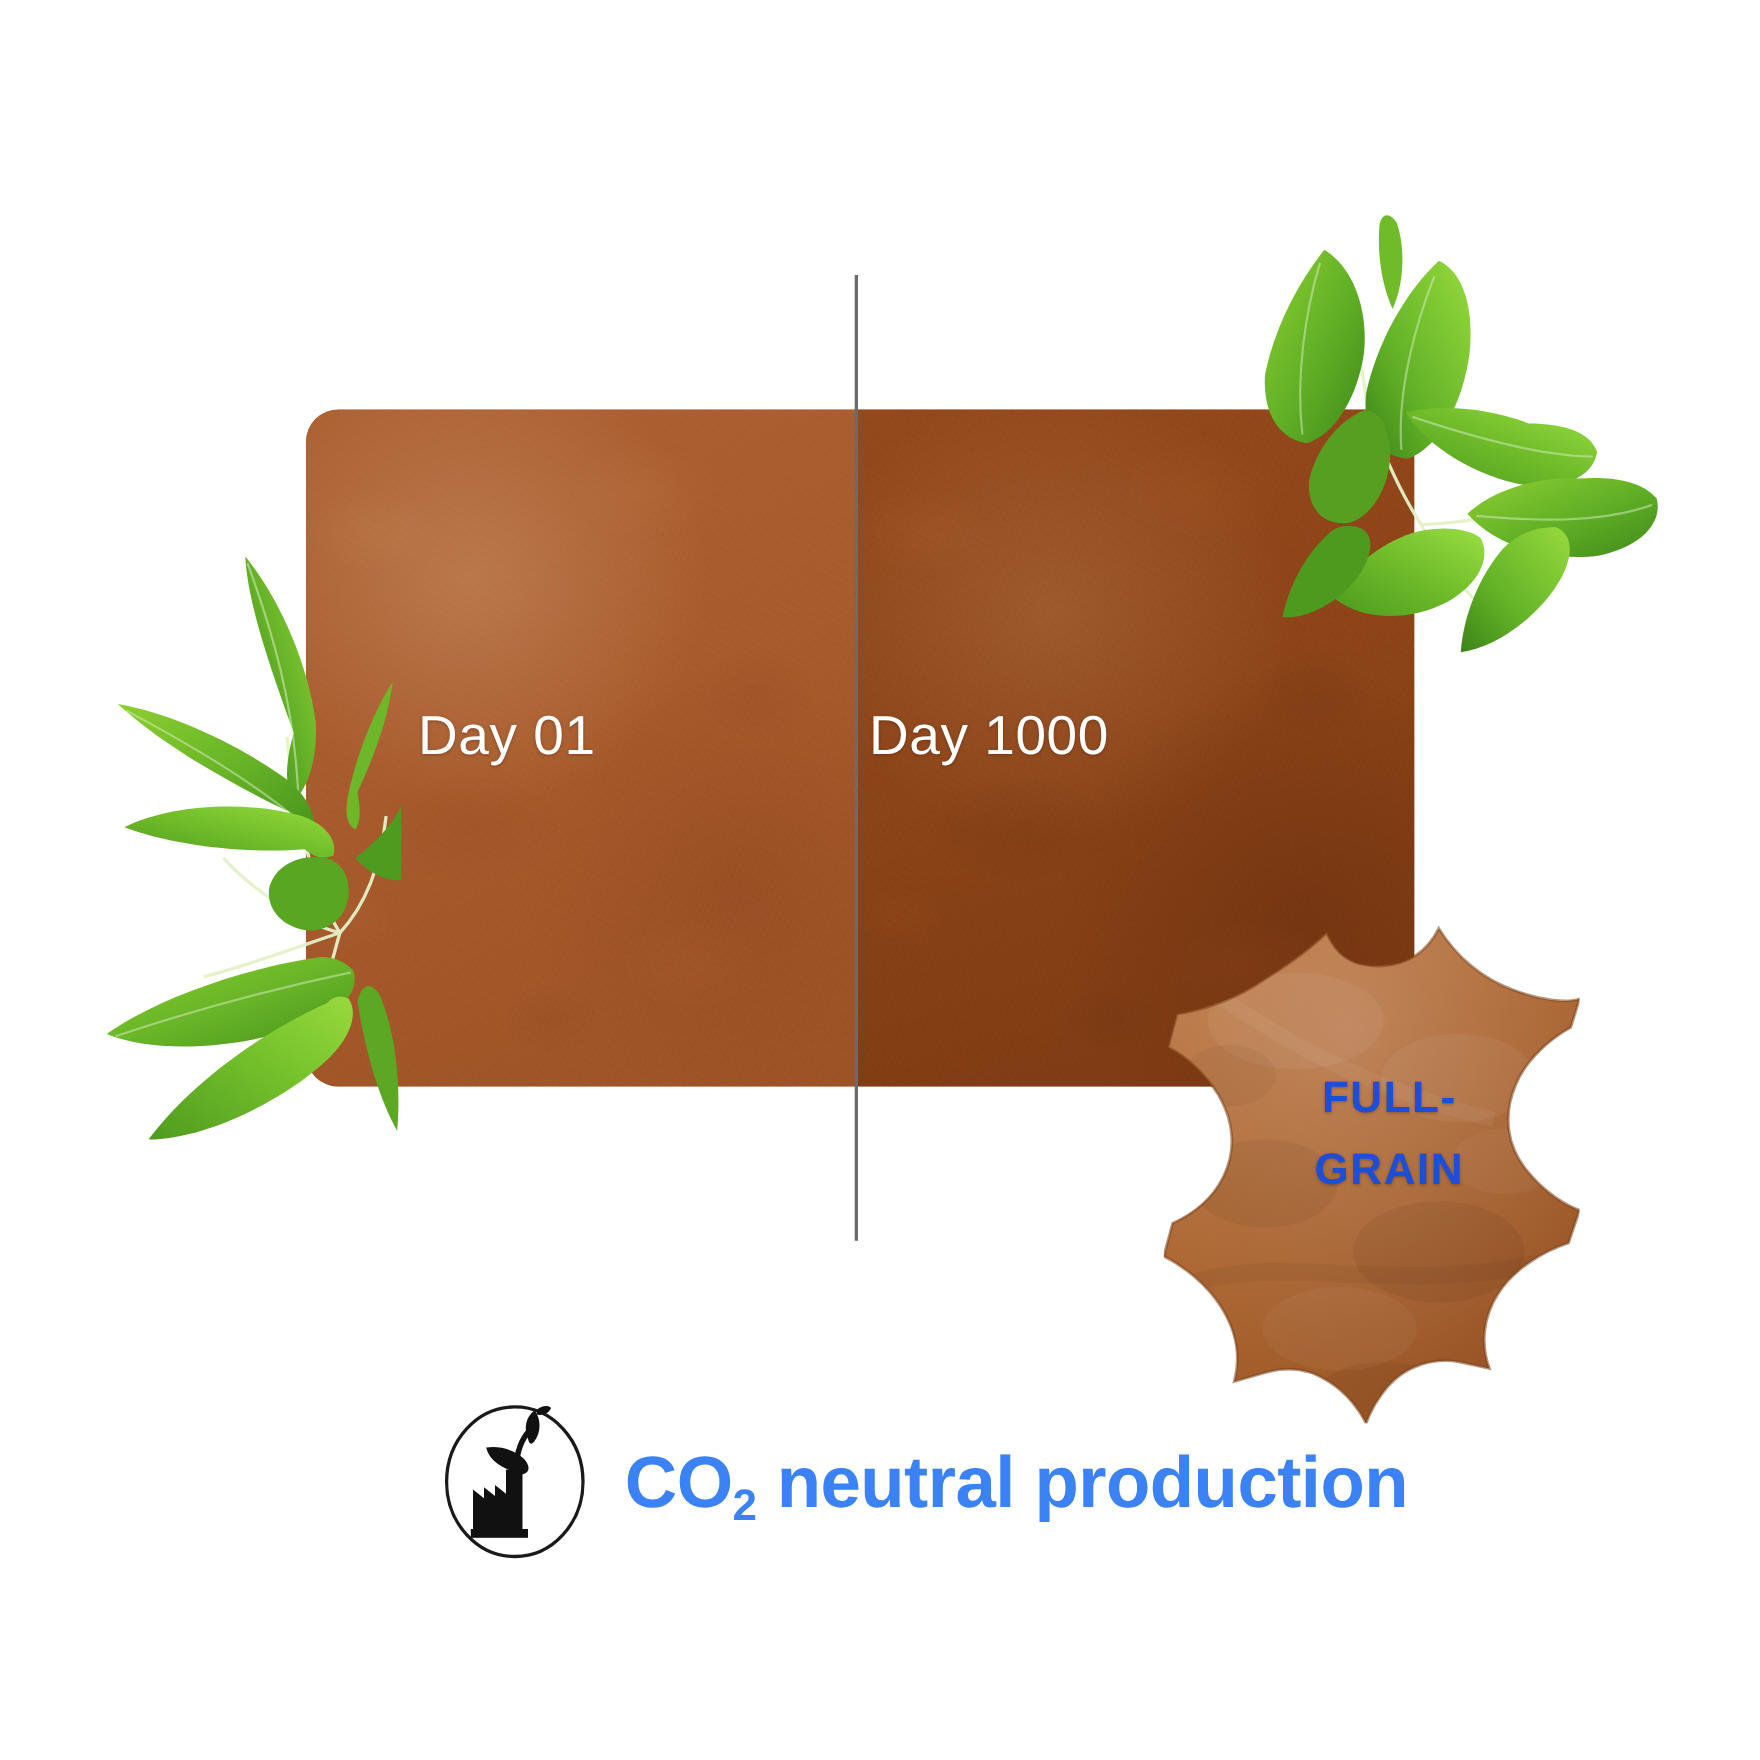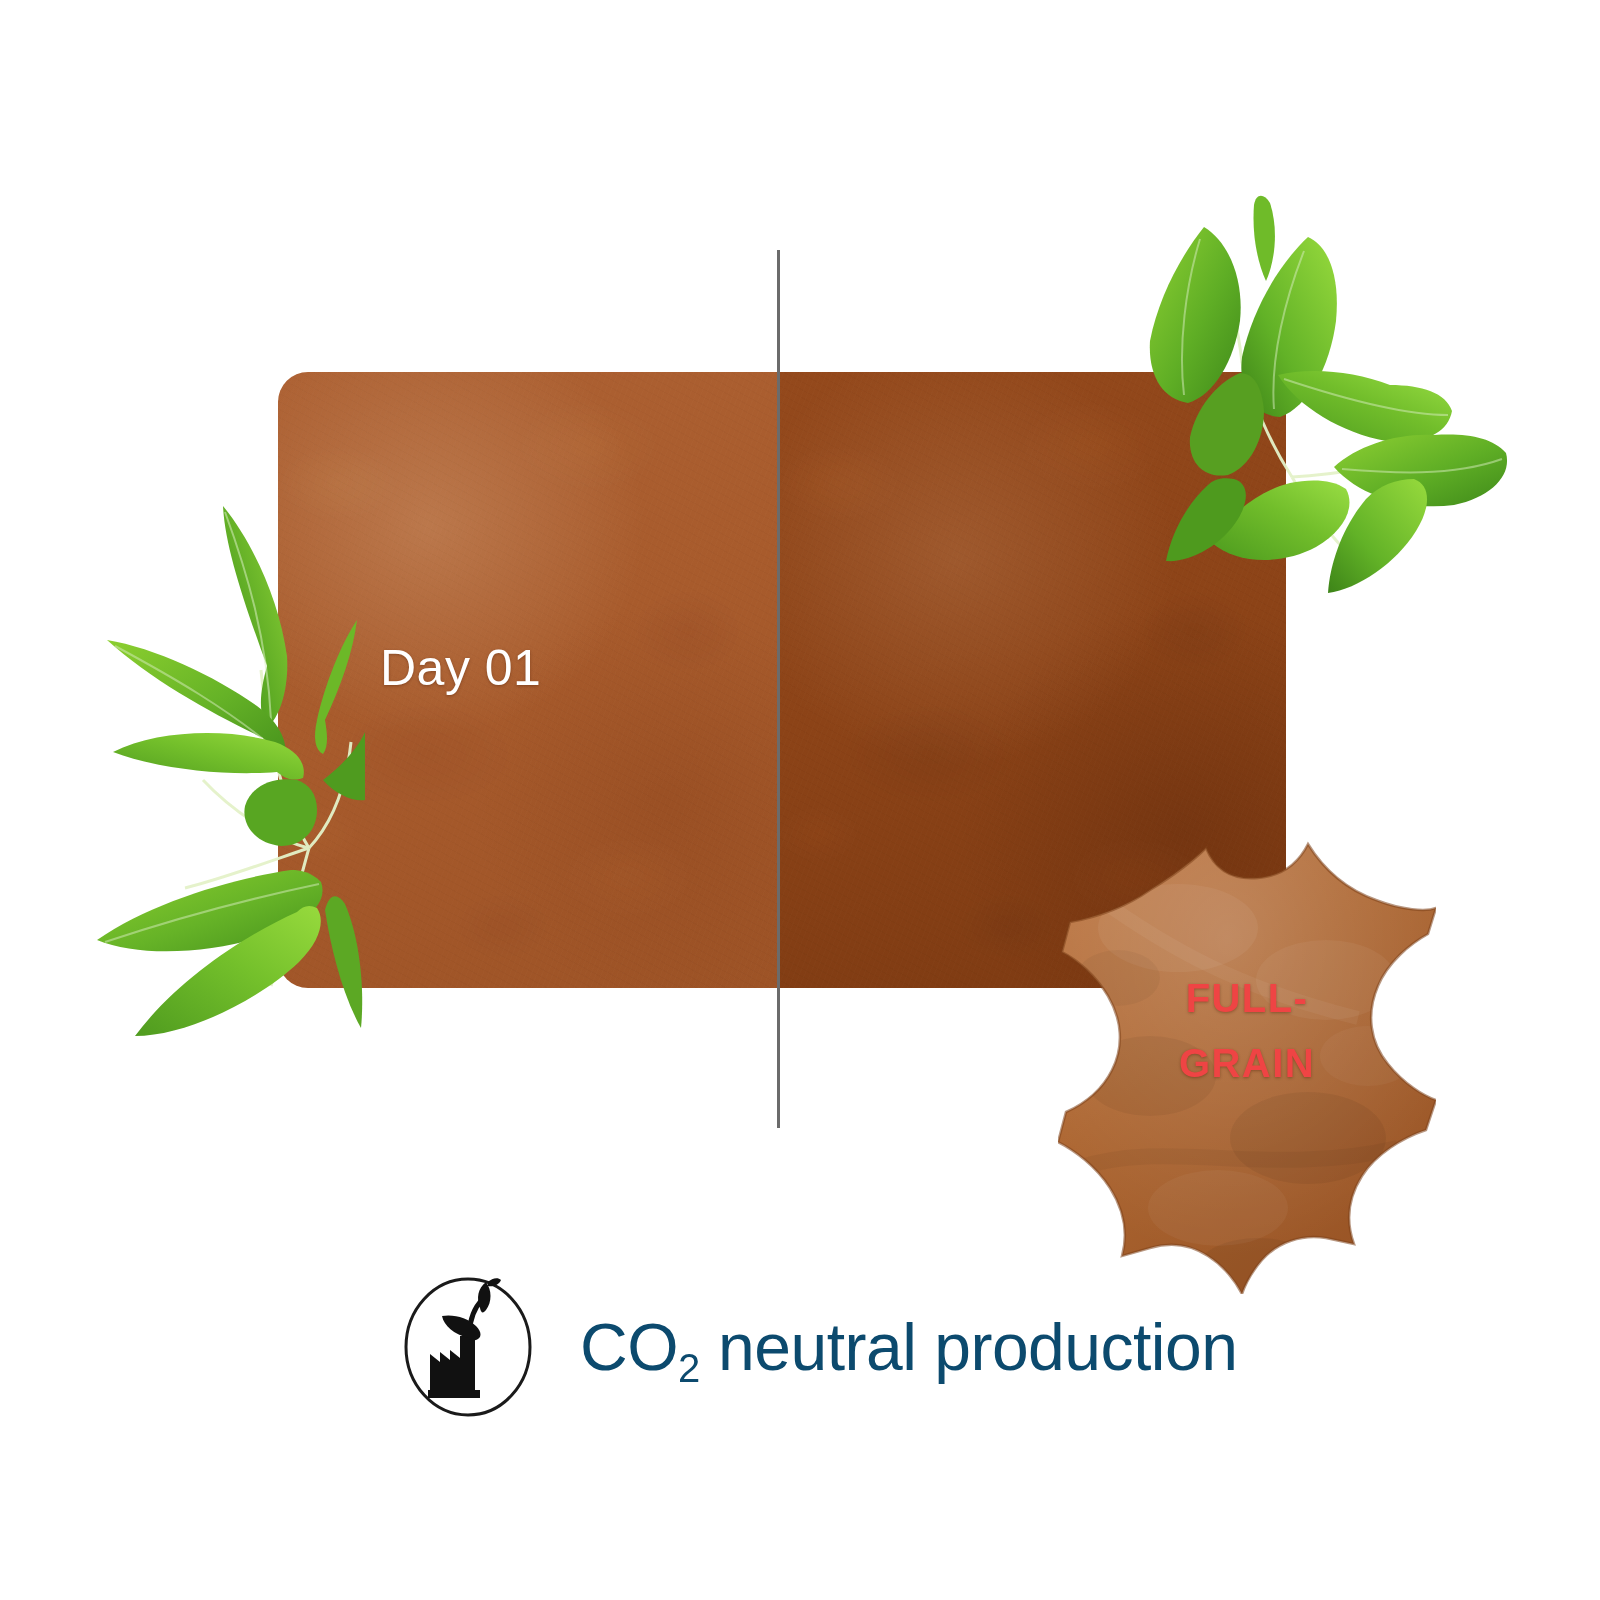--- a/index.html
+++ b/index.html
@@ -127,25 +127,25 @@
     position: absolute;
     left: 1058px;
     top: 838px;
     width: 378px;
     height: 456px;
     z-index: 8;
   }
   .hide-badge svg { display: block; width: 100%; height: 100%; }
   .hide-text {
     position: absolute;
-    left: 0;
+    left: 16px;
     top: 128px;
     width: 100%;
     text-align: center;
-    color: #ef4444;
+    color: #1d4ed8;
     font-weight: 700;
     font-size: 40px;
     line-height: 1.62;
     letter-spacing: 1.4px;
     text-shadow: 0 1px 3px rgba(70,30,5,0.4);
     z-index: 9;
   }
   .hide-text span { display: block; }
 
   
@@ -159,24 +159,24 @@
     z-index: 10;
   }
   .co2-circle {
     width: 140px;
     height: 150px;
     flex: 0 0 auto;
     position: relative;
   }
   .co2-circle svg { display: block; width: 100%; height: 100%; }
   .co2-text {
-    margin-left: 42px;
+    margin-left: 30px;
     font-size: 66px;
-    color: #0c4a6e;
-    font-weight: 400;
+    color: #3b82f6;
+    font-weight: 700;
     letter-spacing: -0.5px;
     line-height: 1;
     white-space: nowrap;
   }
   .co2-text sub {
     font-size: 40px;
     vertical-align: baseline;
     position: relative;
     top: 12px;
     letter-spacing: 0;
@@ -242,20 +242,21 @@
       <div class="grain g1"></div>
       <div class="grain g2"></div>
     </div>
     <div class="leather-half half-right">
       <div class="grain g1"></div>
       <div class="grain g2"></div>
     </div>
   </div>
 
   <div class="day-label left">Day 01</div>
+  <div class="day-label right">Day 1000</div>
 
   <div class="split-line"></div>
 
   <div class="leaves top-right">
     <svg viewBox="0 0 400 430" xmlns="http://www.w3.org/2000/svg">
       <defs>
         <linearGradient id="rfA" x1="0" y1="0" x2="1" y2="1">
           <stop offset="0%" stop-color="#8ed033"></stop>
           <stop offset="55%" stop-color="#5fae25"></stop>
           <stop offset="100%" stop-color="#3f8a1a"></stop>

